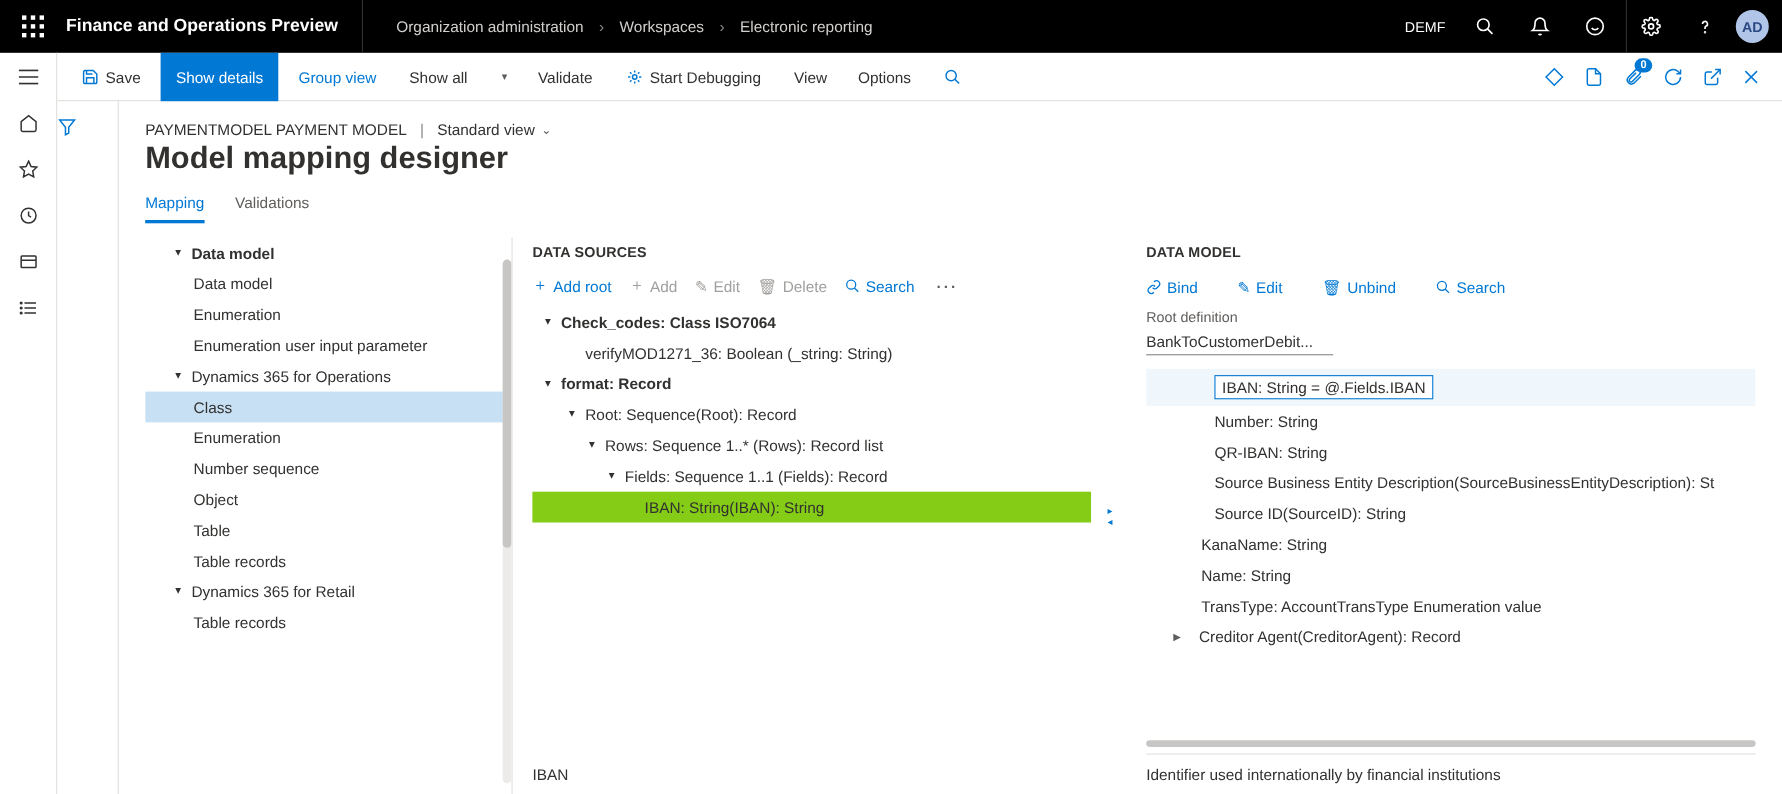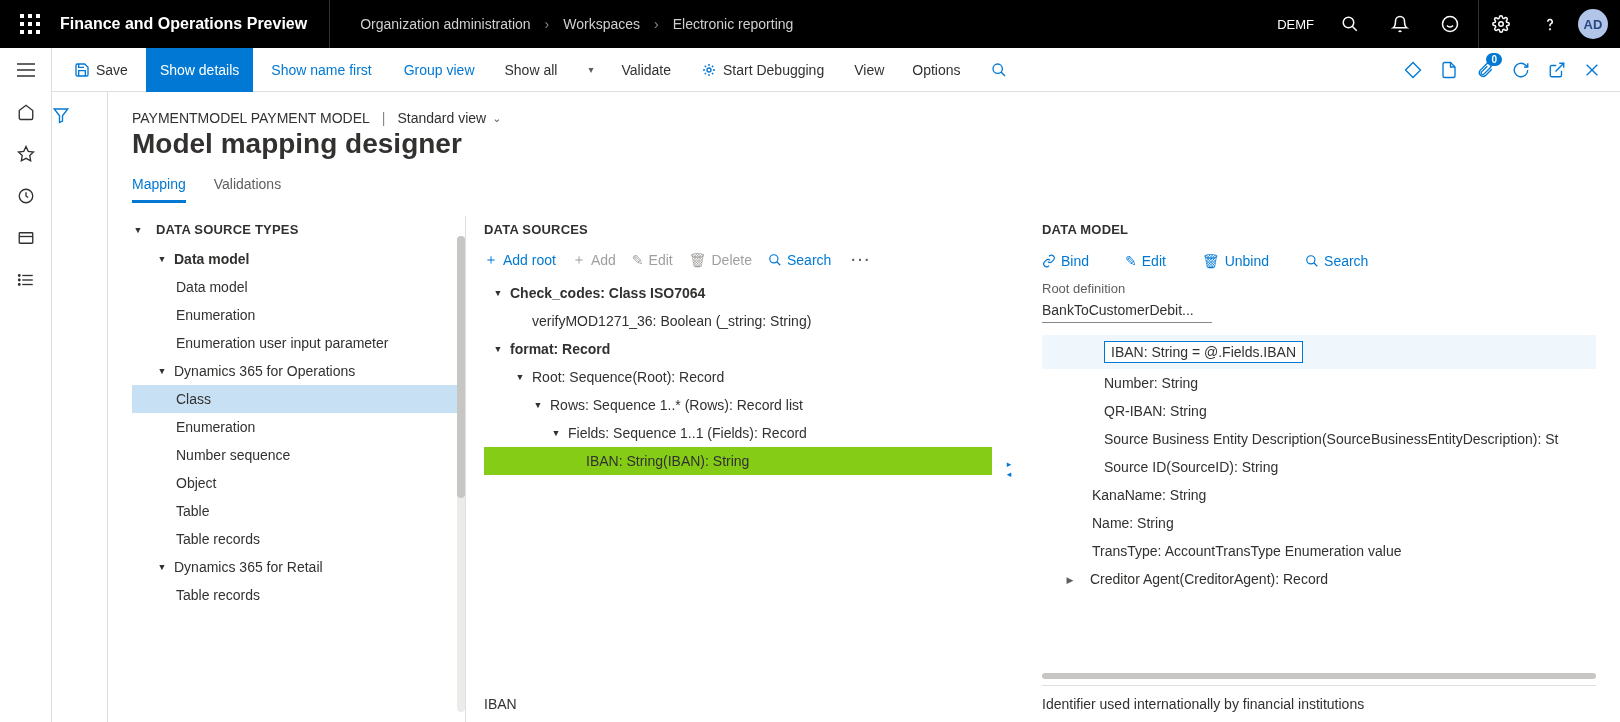--- a/index.html
+++ b/index.html
@@ -213,23 +213,20 @@
             <path d="M19 21H5a2 2 0 0 1-2-2V5a2 2 0 0 1 2-2h11l5 5v11a2 2 0 0 1-2 2z"></path>
             <polyline points="17 21 17 13 7 13 7 21"></polyline>
             <polyline points="7 3 7 8 15 8"></polyline>
           </svg>
         <span>Save</span>
       </div>
       <div class="act-btn primary">
           <span>Show details</span>
         </div>
       <div class="act-btn">
-          <span>Show name first</span>
-        </div>
-      <div class="act-btn">
           <span>Group view</span>
         </div>
       <div class="act-btn text-only">
           <span>Show all</span>
           <span class="chev">▾</span>
         </div>
       <div class="act-btn text-only">
           <span>Validate</span>
         </div>
       <div class="act-btn">
@@ -313,24 +310,20 @@
         <div class="page-title">Model mapping designer</div>
 
         <div class="tab-row">
           <div class="tab active">Mapping</div>
           <div class="tab">Validations</div>
         </div>
 
         <div class="panes">
 
           <div class="panel types">
-            <div style="display:flex;align-items:center;gap:6px;">
-              <span class="caret down"></span>
-              <div class="sec-head">DATA SOURCE TYPES</div>
-            </div>
             <div class="tree" id="types-tree">
                 <div class="tree-item indent-1">
                   <span class="caret down"></span>
                   <span class="txt bold">Data model</span>
                 </div>
                 <div class="tree-item indent-2">
                   <span class="txt">Data model</span>
                 </div>
                 <div class="tree-item indent-2">
                   <span class="txt">Enumeration</span>

